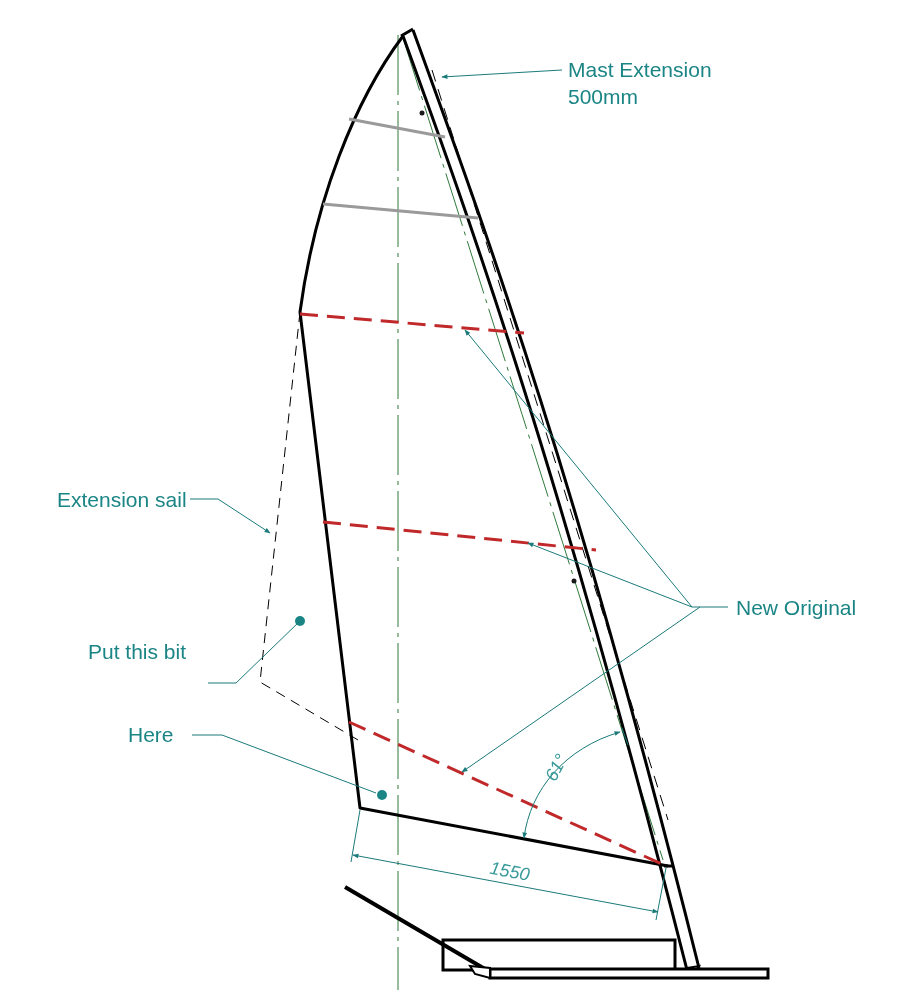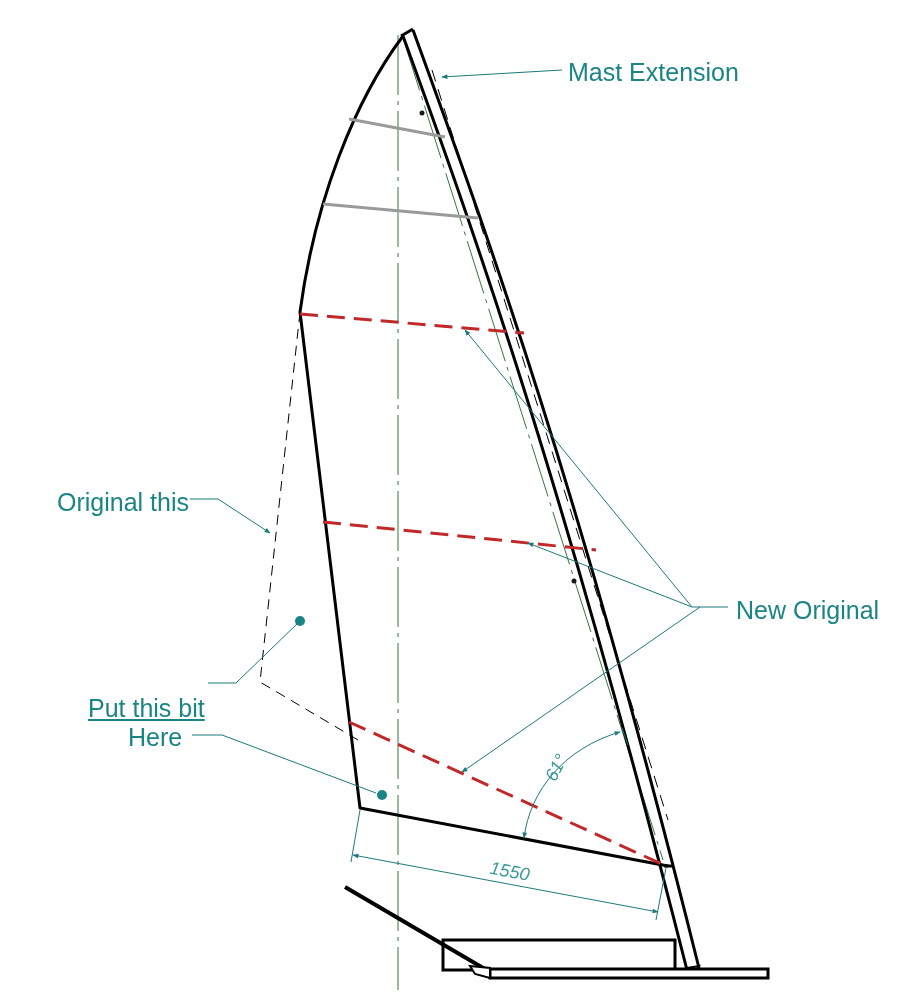--- a/index.html
+++ b/index.html
@@ -1,21 +1,21 @@
 <!DOCTYPE html>
 <html><head>
   <meta charset="utf-8">
   <style>
     html, body { margin: 0; padding: 0; background: #ffffff; }
     body { width: 923px; height: 999px; position: relative; overflow: hidden; }
     #canvas { position: absolute; left: 0; top: 0; width: 923px; height: 999px; }
     .label {
       position: absolute;
       font-family: "Liberation Sans", sans-serif;
-      font-size: 25px;
+      font-size: 21px;
       color: #1b8585;
       line-height: 1.3;
       white-space: nowrap;
     }
     .dim-text {
       font-family: "Liberation Sans", sans-serif;
       font-size: 18px;
       fill: #3a9a9a;
       font-style: italic;
     }
@@ -80,17 +80,18 @@
   <line x1="353" y1="855" x2="658" y2="912" stroke="#1b7a7a" stroke-width="1" marker-start="url(#arrow)" marker-end="url(#arrow)"></line>
   <text class="dim-text" x="490" y="877" transform="rotate(10.5 508 870)">1550</text>
 
   <line x1="622" y1="728" x2="628" y2="745" stroke="#1b7a7a" stroke-width="1"></line>
   <path d="M524,838 C530,790 565,748 620,732" fill="none" stroke="#1b7a7a" stroke-width="1" marker-start="url(#arrow)" marker-end="url(#arrow)"></path>
   <text class="dim-text" x="538" y="776" transform="rotate(-62 552 765)">61°</text>
 </svg>
 
 <div class="label" style="left:568px; top:56px;">
   <div>Mast Extension</div>
+  <div>500mm</div>
 </div>
-<div class="label" style="left:57px; top:486px;">Original this</div>
+<div class="label" style="left:57px; top:486px;">Extension sail</div>
 <div class="label" style="left:736px; top:594px;">New Original</div>
-<div class="label" style="left:88px; top:692px;text-decoration:underline;">Put this bit</div>
+<div class="label" style="left:88px; top:638px;">Put this bit</div>
 <div class="label" style="left:128px; top:721px;">Here</div>
 
 </body></html>

